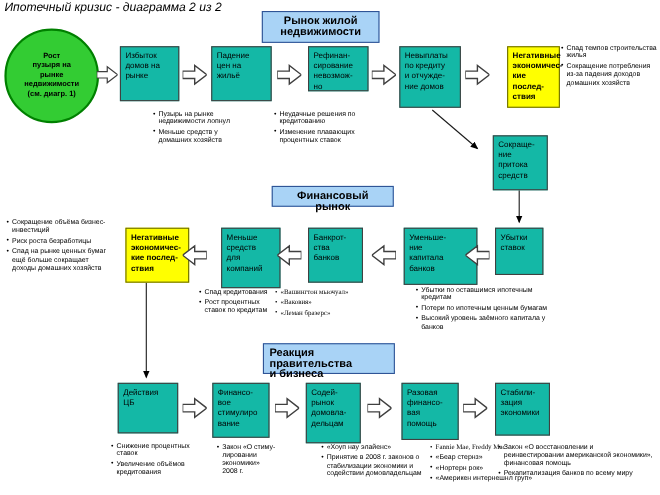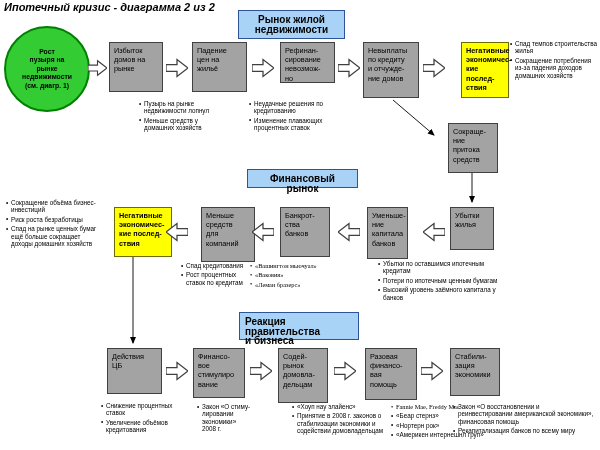--- a/index.html
+++ b/index.html
@@ -1,28 +1,28 @@
 <!DOCTYPE html>
 <html style="--header-bg: #a9d3f6; --header-border: #2f5496; --circle-bg: #33cc33; --circle-border: #008000; --highlight-bg: #ffff00; --box-border: #404040;"><head>
 <meta charset="utf-8">
 <style>
   html,body{margin:0;padding:0;background:#fff;}
   .canvas{position:relative;width:600px;height:450px;background:#fff;overflow:hidden;
           font-family:"Liberation Sans","DejaVu Sans",sans-serif;color:#000;}
   .overlay{position:absolute;left:0;top:0;pointer-events:none;}
-  .title{position:absolute;left:4px;top:1px;margin:0;font-size:11px;font-weight:bold;font-style:italic;}
+  .title{position:absolute;left:4px;top:1px;margin:0;font-size:11px;font-weight:normal;font-style:italic;}
   .hdr{position:absolute;background:var(--header-bg);border:1px solid var(--header-border);
        font-weight:bold;font-size:10px;line-height:9.5px;text-align:center;white-space:pre-line;
        padding:4px 12px;box-sizing:border-box;}
   .hdr.left{text-align:left;padding-left:5px;}
   .circle{position:absolute;left:4px;top:26px;width:86px;height:86px;border-radius:50%;
           background:var(--circle-bg);border:2px solid var(--circle-border);
           display:flex;align-items:center;justify-content:center;text-align:center;
           font-weight:bold;font-size:6.8px;line-height:8.4px;white-space:pre-line;box-sizing:border-box;}
-  .box{position:absolute;background:#a3a3a3;border:1px solid var(--box-border);
+  .box{position:absolute;background:#14b8a6;border:1px solid var(--box-border);
        font-size:7.3px;line-height:9.2px;padding:3px 2px 2px 4px;box-sizing:border-box;white-space:pre-line;}
   .box.hl{background:var(--highlight-bg);border-color:#6b6b00;font-weight:bold;margin-left:11px;}
   .barrow{position:absolute;width:22px;height:20px;}
   .barrow svg{display:block;width:100%;height:100%;}
   ul.notes{position:absolute;margin:0;padding:0;list-style:none;font-size:6.3px;line-height:7.4px;}
   ul.notes li{position:relative;padding-left:6px;margin-bottom:2px;white-space:pre-line;}
   ul.notes li::before{content:"\2022";position:absolute;left:1px;top:-0.5px;}
   ul.notes.serif li{font-family:"Liberation Serif","DejaVu Serif",serif;}
   ul.notes.serif-first li:first-child{font-family:"Liberation Serif","DejaVu Serif",serif;}
 </style>
@@ -137,31 +137,31 @@
       </svg>
   </div>
   <div class="box" style="left:280px;top:207px;width:50px;height:50px;">Банкрот-
 ства
 банков</div>
   <div class="barrow" style="left:338px;top:222px;">
     <svg viewBox="0 0 26 20">
         <polygon points="26,6 13,6 13,0 0,10 13,20 13,14 26,14" fill="#fff" stroke="#404040" stroke-width="1.5"></polygon>
       </svg>
   </div>
-  <div class="box" style="left:367px;top:207px;width:41px;height:52px;">Уменьше-
+  <div class="box" style="left:367px;top:207px;width:67px;height:52px;">Уменьше-
 ние
 капитала
 банков</div>
   <div class="barrow" style="left:423px;top:222px;">
     <svg viewBox="0 0 26 20">
         <polygon points="26,6 13,6 13,0 0,10 13,20 13,14 26,14" fill="#fff" stroke="#404040" stroke-width="1.5"></polygon>
       </svg>
   </div>
   <div class="box" style="left:450px;top:207px;width:44px;height:43px;">Убытки
-жилья</div>
+ставок</div>
 
   <ul class="notes" style="left:5px;top:199px;width:97px;">
       <li>Сокращение объёма бизнес-инвестиций</li>
       <li>Риск роста безработицы</li>
       <li>Спад на рынке ценных бумаг ещё больше сокращает доходы домашних хозяйств</li>
     </ul>
   <ul class="notes" style="left:180px;top:262px;width:70px;">
       <li>Спад кредитования</li>
       <li>Рост процентных ставок по кредитам</li>
     </ul>

